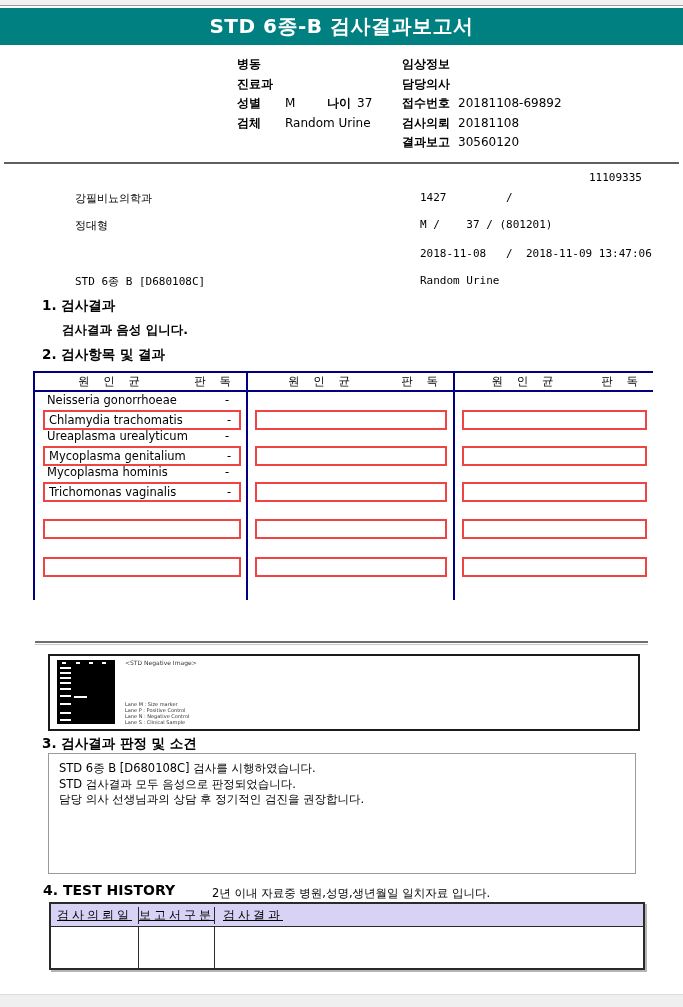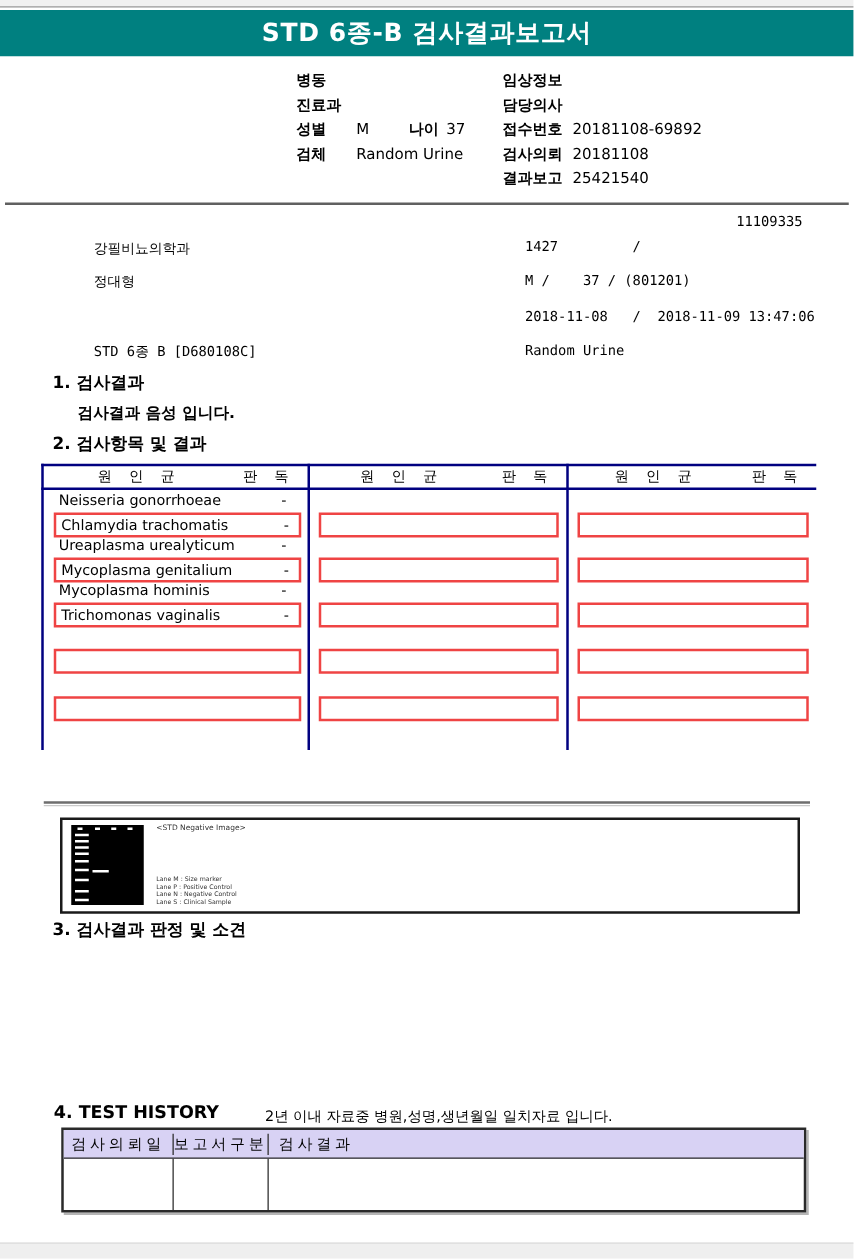--- a/index.html
+++ b/index.html
@@ -88,21 +88,21 @@
   .s3box { position:absolute; left:48px; top:753px; width:588px; height:121px;
            border:1px solid #9a9a9a; font-size:11.5px; line-height:15.5px;
            padding:7px 10px; box-sizing:border-box; }
 
   
   .htable { position:absolute; left:49px; top:902px; width:596px; height:68px;
             border:2px solid #2a2a2a; box-sizing:border-box; background:#fff;
             box-shadow:2px 2px 0 rgba(120,120,120,0.55); }
   .hhead { display:flex; height:22px; background:#d8d2f4; border-bottom:1px solid #2a2a2a;
            font-size:12px; letter-spacing:3px; align-items:center; }
-  .hhead .hc, .hbody .hc { box-sizing:border-box; }
+  .hhead .hc, .hbody .hc { box-sizing:border-box;text-decoration:underline; }
   .hc1 { width:88px; text-align:center; border-right:1px solid #2a2a2a; }
   .hc2 { width:76px; text-align:center; border-right:1px solid #2a2a2a; }
   .hc3 { flex:1; padding-left:8px; text-align:left; }
   .hbody { display:flex; height:42px; }
   .hbody .hc1, .hbody .hc2 { height:100%; }
 </style>
 </head>
 <body>
 
 <div class="page">
@@ -118,21 +118,21 @@
     <div class="row"><span class="ilabel">진료과</span><span></span></div>
     <div class="row"><span class="ilabel">성별</span><span class="val1">M</span><span class="ilabel2">나이</span><span>37</span></div>
     <div class="row"><span class="ilabel">검체</span><span>Random Urine</span></div>
   </div>
 
   <div class="info-col c3">
     <div class="row"><span class="ilabel">임상정보</span><span></span></div>
     <div class="row"><span class="ilabel">담당의사</span><span></span></div>
     <div class="row"><span class="ilabel">접수번호</span><span>20181108-69892</span></div>
     <div class="row"><span class="ilabel">검사의뢰</span><span>20181108</span></div>
-    <div class="row"><span class="ilabel">결과보고</span><span>25421540</span></div>
+    <div class="row"><span class="ilabel">결과보고</span><span>30560120</span></div>
   </div>
 
   <div class="hr1"></div>
 
   <div class="meta">
     <div class="m-doc">11109335</div>
     <div class="m-r1l">강필비뇨의학과</div>
     <div class="m-r1r">1427         /</div>
     <div class="m-r2l">정대형</div>
     <div class="m-r2r">M /    37 / (801201)</div>
@@ -226,20 +226,25 @@
     <div class="gel-cap">&lt;STD Negative Image&gt;</div>
     <div class="gel-lanes">
       <div>Lane M : Size marker</div>
       <div>Lane P : Positive Control</div>
       <div>Lane N : Negative Control</div>
       <div>Lane S : Clinical Sample</div>
     </div>
   </div>
 
   <div class="sec-h s3h">3. 검사결과 판정 및 소견</div>
+  <div class="s3box">
+    <div>STD 6종 B [D680108C] 검사를 시행하였습니다.</div>
+    <div>STD 검사결과 모두 음성으로 판정되었습니다.</div>
+    <div>담당 의사 선생님과의 상담 후 정기적인 검진을 권장합니다.</div>
+  </div>
 
   <div class="sec-h s4h">4. TEST HISTORY</div>
   <div class="s4note">2년 이내 자료중 병원,성명,생년월일 일치자료 입니다.</div>
 
   <div class="htable">
     <div class="hhead">
       <div class="hc hc1">검사의뢰일</div>
       <div class="hc hc2">보고서구분</div>
       <div class="hc hc3">검사결과</div>
     </div>

